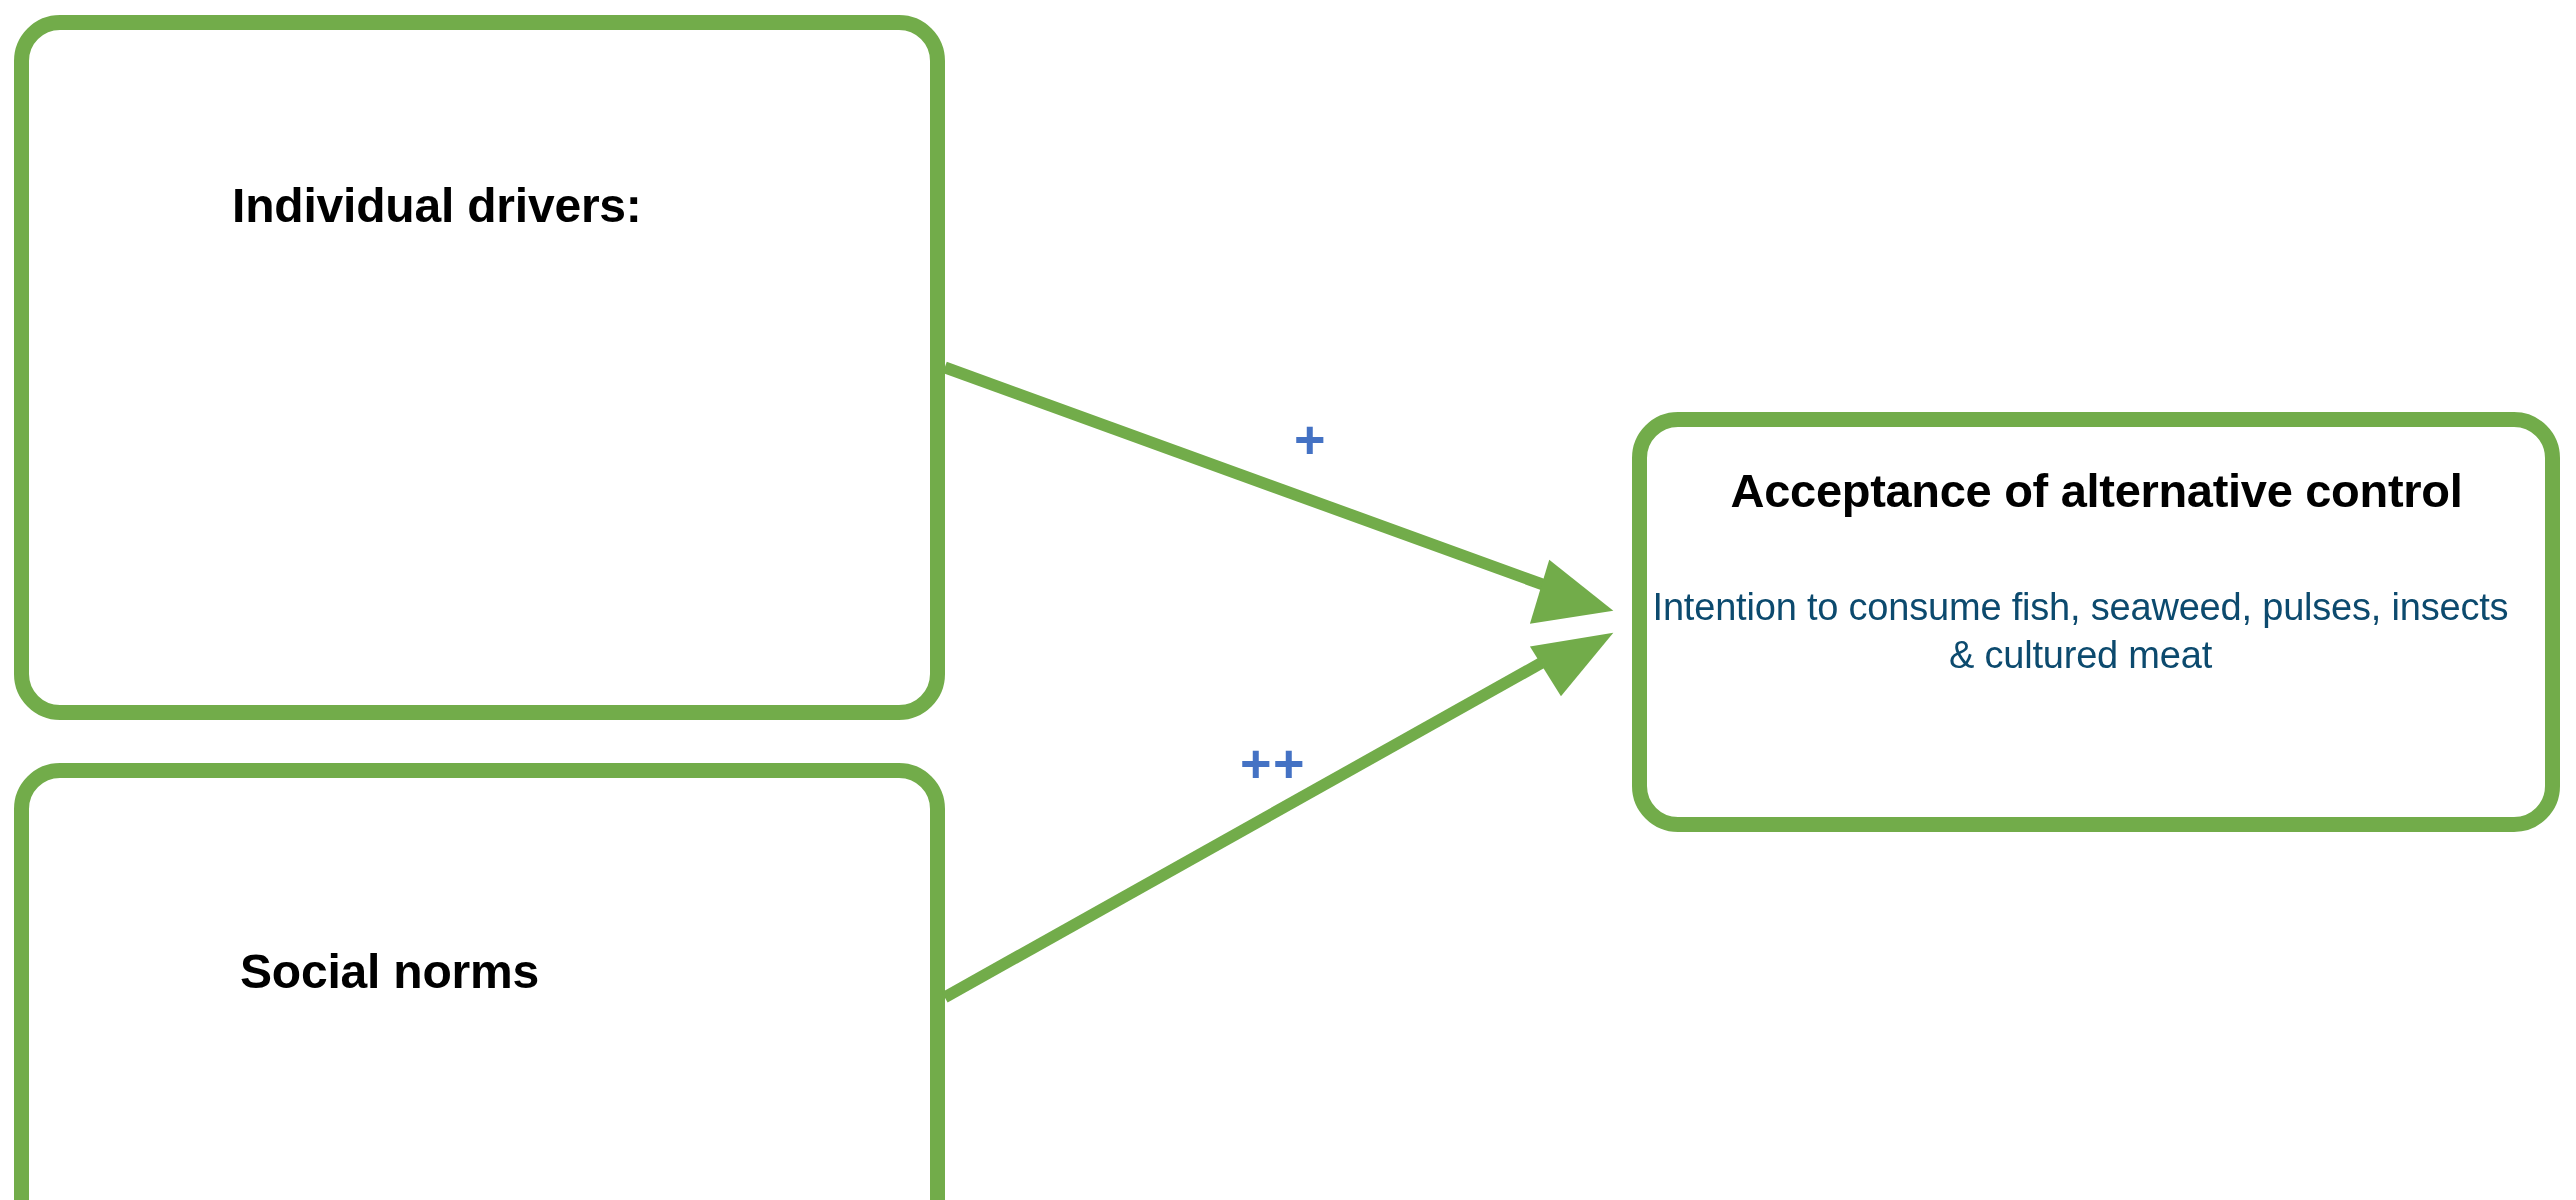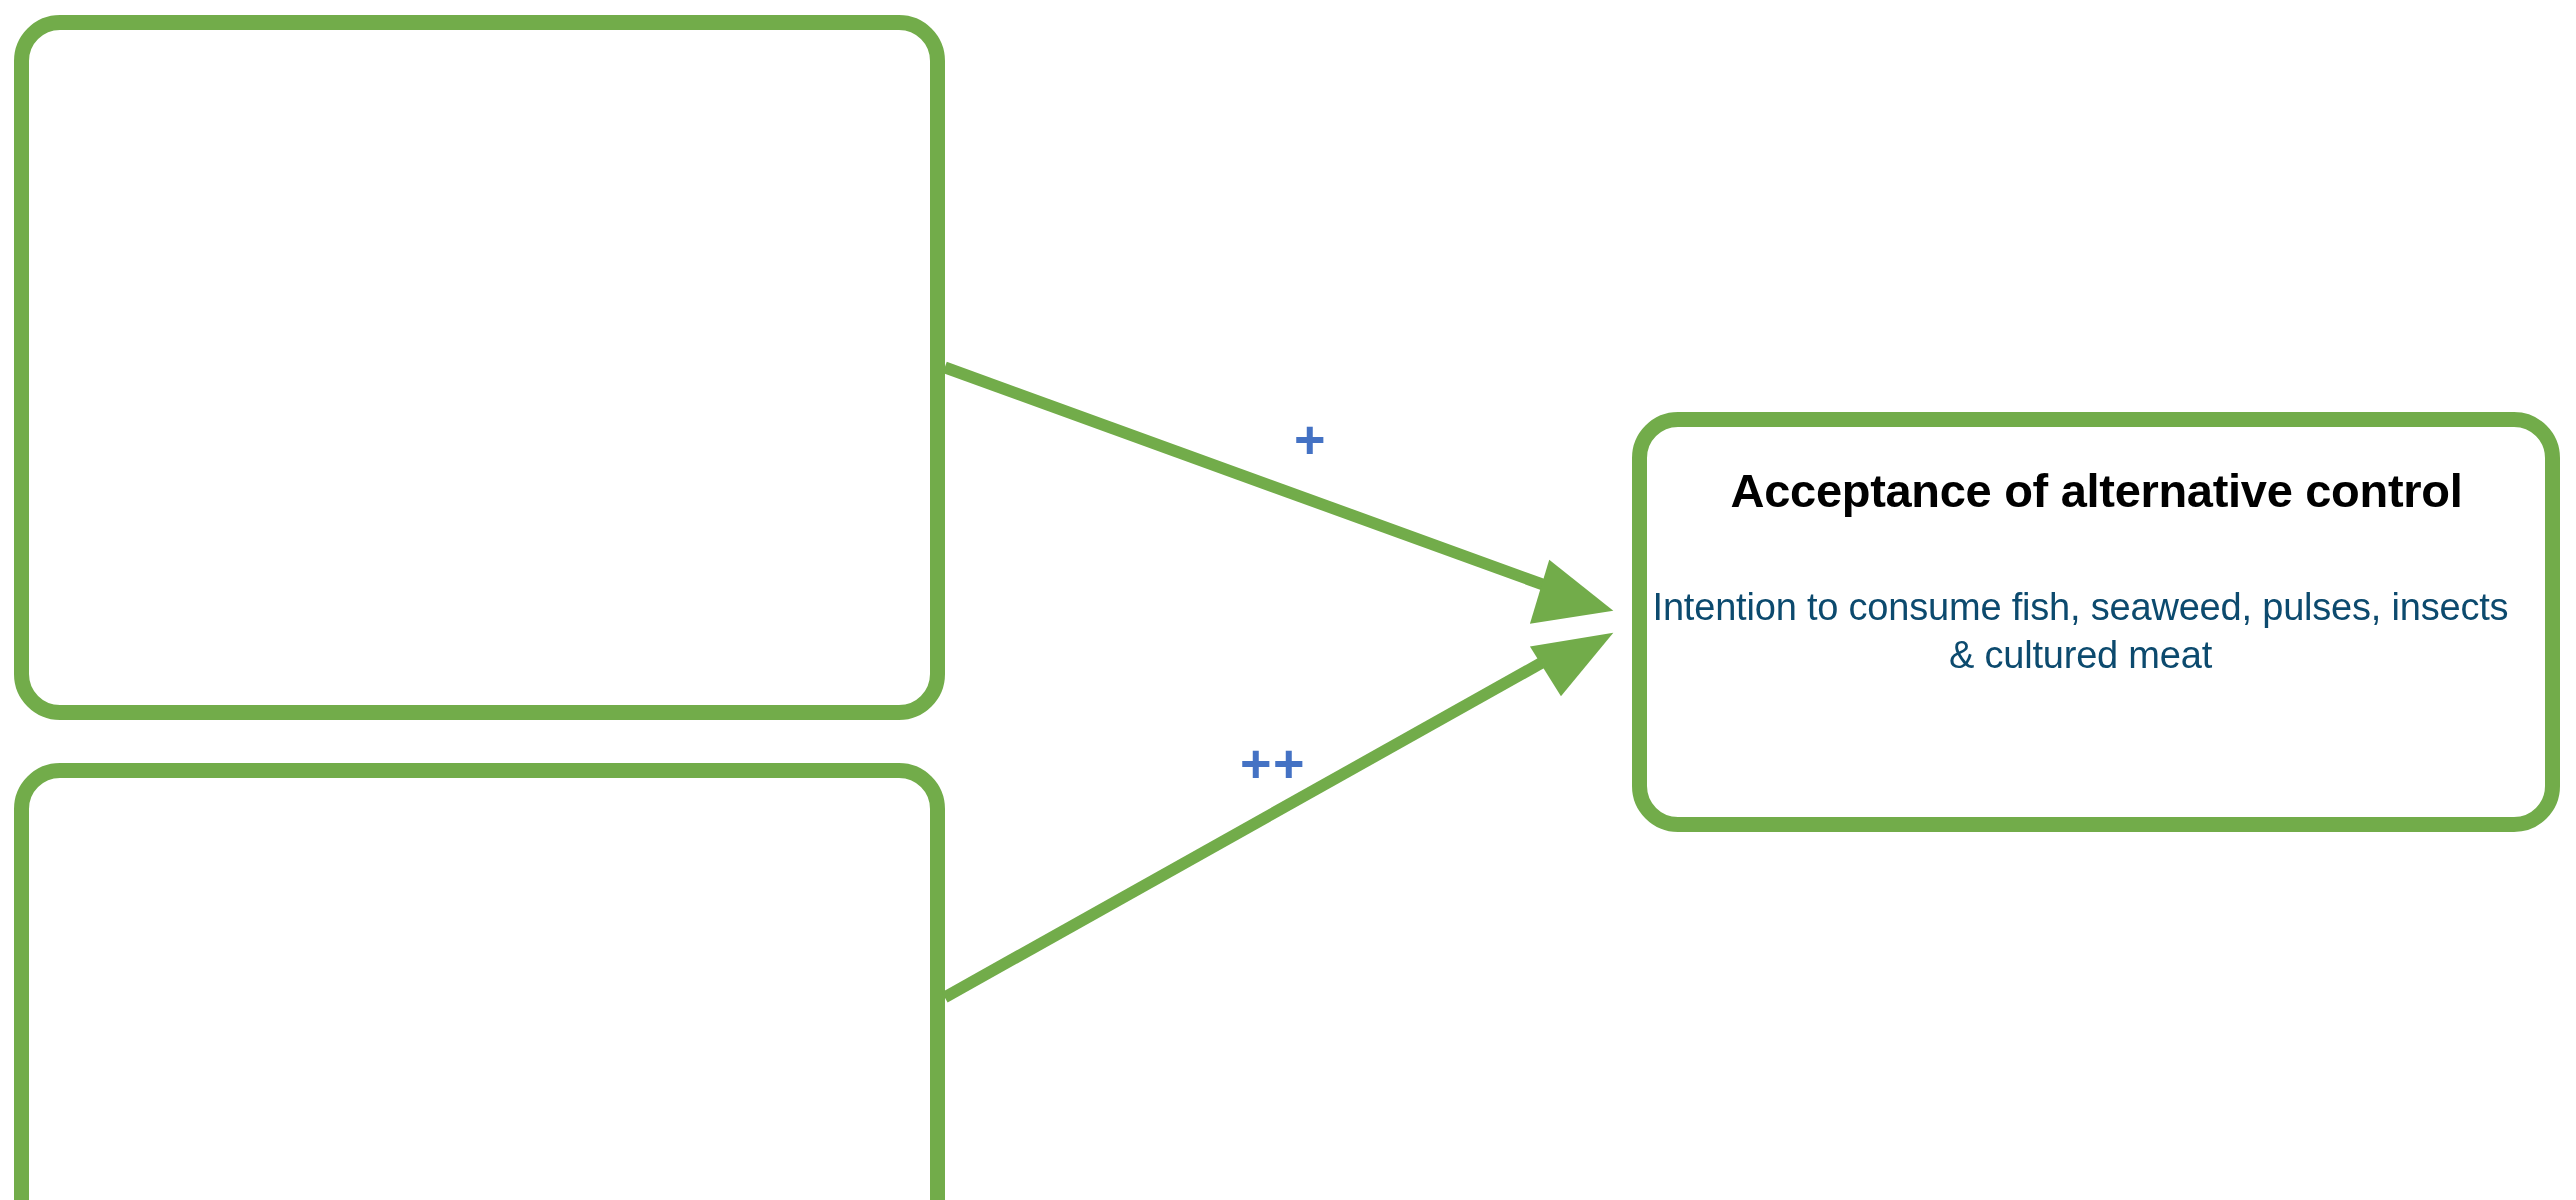--- a/index.html
+++ b/index.html
@@ -131,24 +131,26 @@
   #edge-label-individual { left: 1294px; top: 412px; }
   #edge-label-social     { left: 1240px; top: 736px; }
 </style>
 </head>
 <body>
 
 <div id="canvas">
 
   <div class="node-box" id="box-individual-drivers"></div>
 
+  <div class="box-title" id="individual-drivers-title">Individual drivers:</div>
 
 
   <div class="node-box" id="box-social-norms"></div>
 
+  <div class="box-title" id="social-norms-title">Social norms</div>
 
   <div class="node-box" id="box-acceptance"></div>
 
   <div id="acceptance-title">Acceptance of alternative control</div>
 
   <div id="acceptance-subtitle">Intention to consume fish, seaweed, pulses, insects &amp; cultured meat</div>
 
   <svg id="arrow-layer" viewBox="0 0 3736 1741" width="2576" height="1200">
 
     <g>

